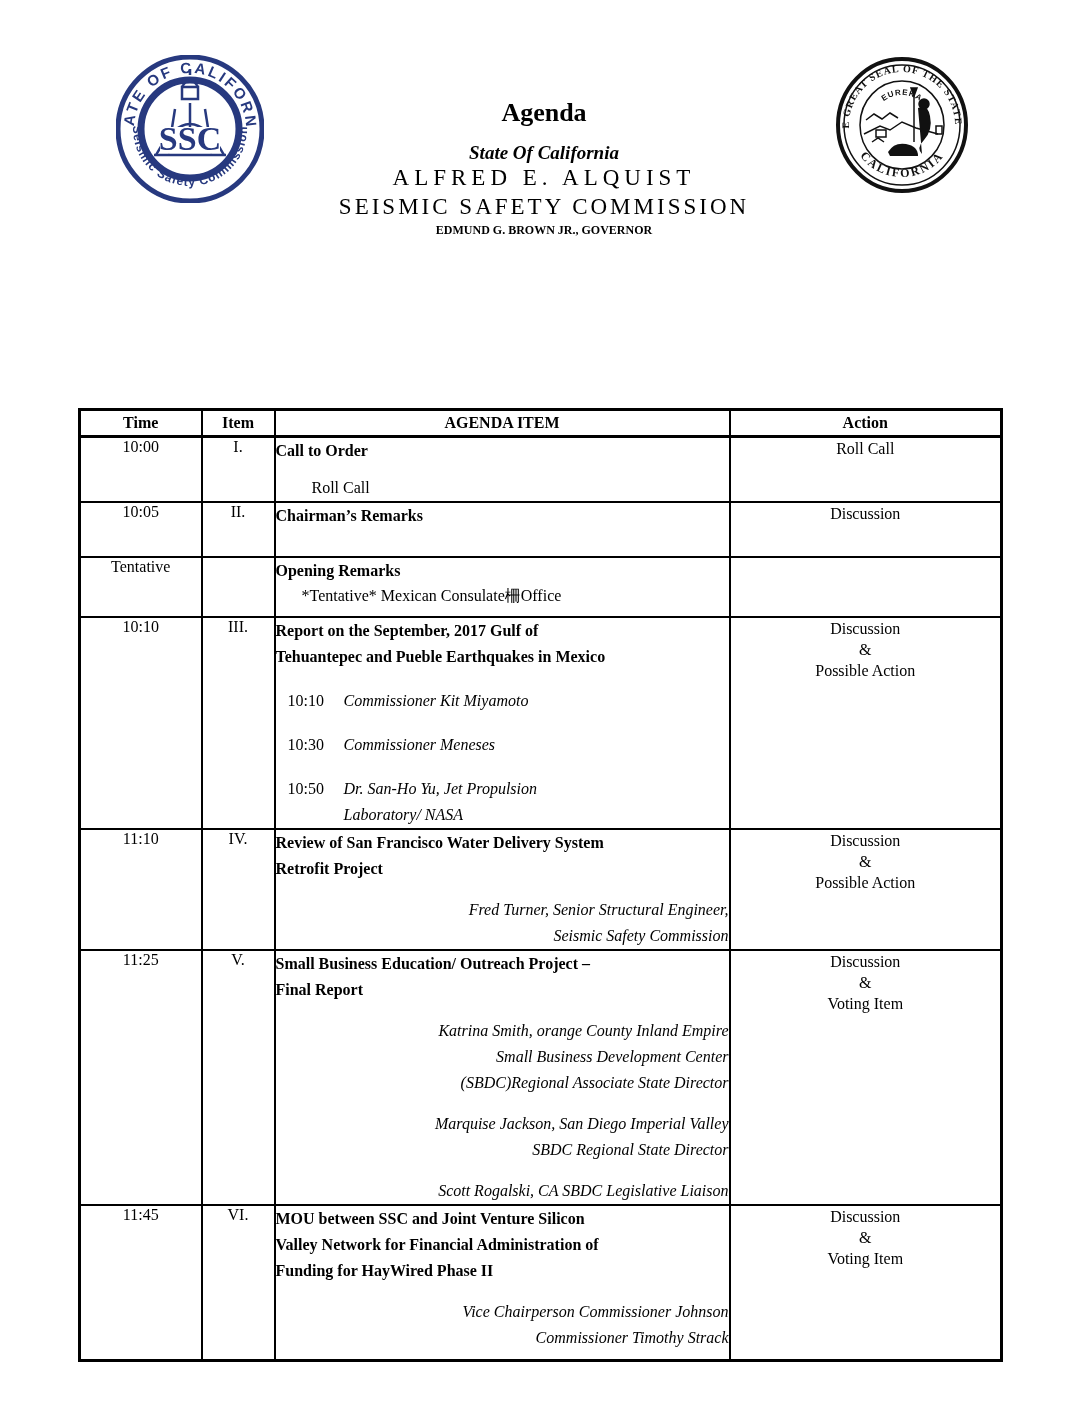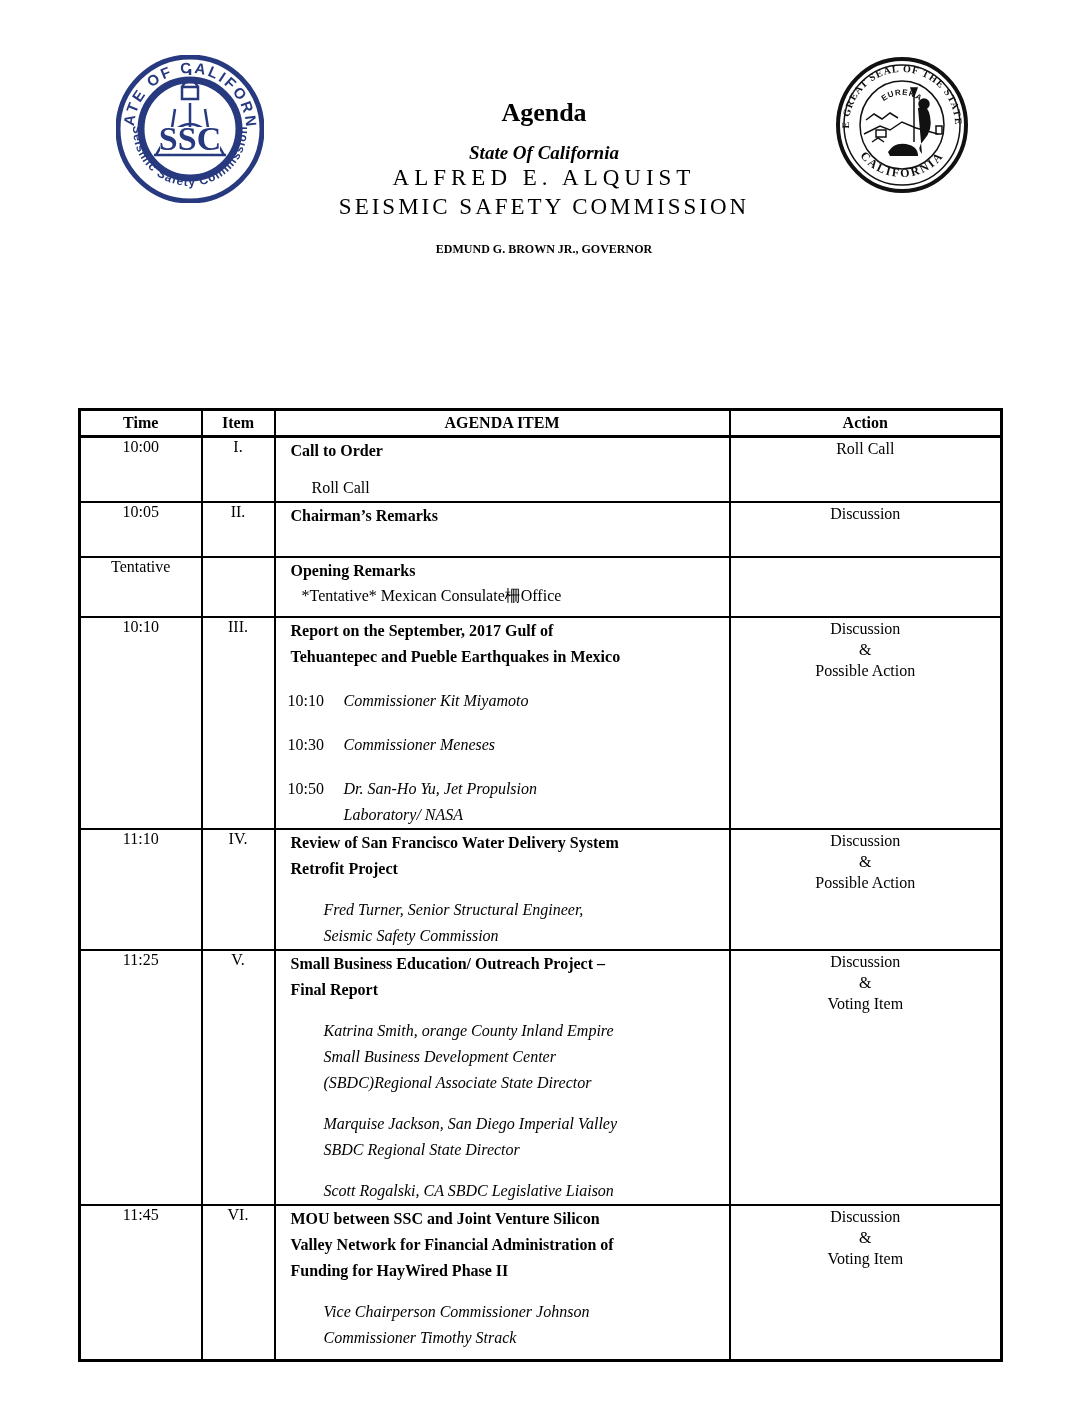--- a/index.html
+++ b/index.html
@@ -14,21 +14,21 @@
     overflow:hidden;
   }
   
   .logo-left{position:absolute;left:116px;top:55px;width:148px;height:148px;}
   .seal-right{position:absolute;left:836px;top:56px;width:132px;height:138px;}
   .title-block{position:absolute;left:0;top:0;width:1088px;text-align:center;}
   .doc-title{position:absolute;left:0;width:100%;top:98px;font-size:26px;font-weight:bold;}
   .doc-subtitle{position:absolute;left:0;width:100%;top:142px;font-size:19px;font-weight:bold;font-style:italic;}
   .org-line1{position:absolute;left:0;width:100%;top:165px;font-size:23px;letter-spacing:5px;}
   .org-line2{position:absolute;left:0;width:100%;top:194px;font-size:23px;letter-spacing:3px;}
-  .gov-line{position:absolute;left:0;width:100%;top:223px;font-size:12px;font-weight:bold;margin-top:19px;}
+  .gov-line{position:absolute;left:0;width:100%;top:223px;font-size:12px;font-weight:bold;}
   .event-block{
     position:absolute;left:0;top:279px;width:1088px;
     text-align:center;font-weight:bold;font-size:17px;line-height:22.5px;
     white-space:pre-line;
   }
   
   table.agenda{
     position:absolute;left:78px;top:408px;
     width:922px;border-collapse:collapse;table-layout:fixed;
     font-size:16px;
@@ -48,29 +48,29 @@
     border-bottom:3px solid #000;font-size:16px;
   }
   td.cell-time, td.cell-item{
     text-align:center;font-weight:normal;padding-top:5px;
   }
   td.cell-agenda{padding:4px 10px 4px 10px;}
   td.cell-action{
     vertical-align:middle;text-align:center;
     white-space:pre-line;line-height:21px;
   }
-  .item-title{font-weight:bold;line-height:26px;white-space:pre-line;padding-left:15px;}
+  .item-title{font-weight:bold;line-height:26px;white-space:pre-line;}
   .sub-plain{margin-top:11px;padding-left:36px;line-height:26px;}
   .sub-tent{margin-top:0;padding-left:26px;line-height:24px;}
   .speaker{display:flex;margin-top:18px;padding-left:12px;line-height:26px;}
   .sp-time{width:56px;flex:none;}
   .sp-name{font-style:italic;white-space:pre-line;}
   .italic-block{
     font-style:italic;white-space:pre-line;
-    padding-left:48px;margin-top:15px;line-height:26px;
+    padding-left:34px;margin-top:15px;line-height:26px;text-align:right;
   }
   .r1-h{height:65px;} .r2-h{height:55px;} .r3-h{height:60px;}
   .r4-h{height:200px;} .r5-h{height:120px;} .r6-h{height:222px;} .r7-h{height:155px;}
 </style>
 </head>
 <body>
 
 <div class="page">
 
   <div class="logo-left">

